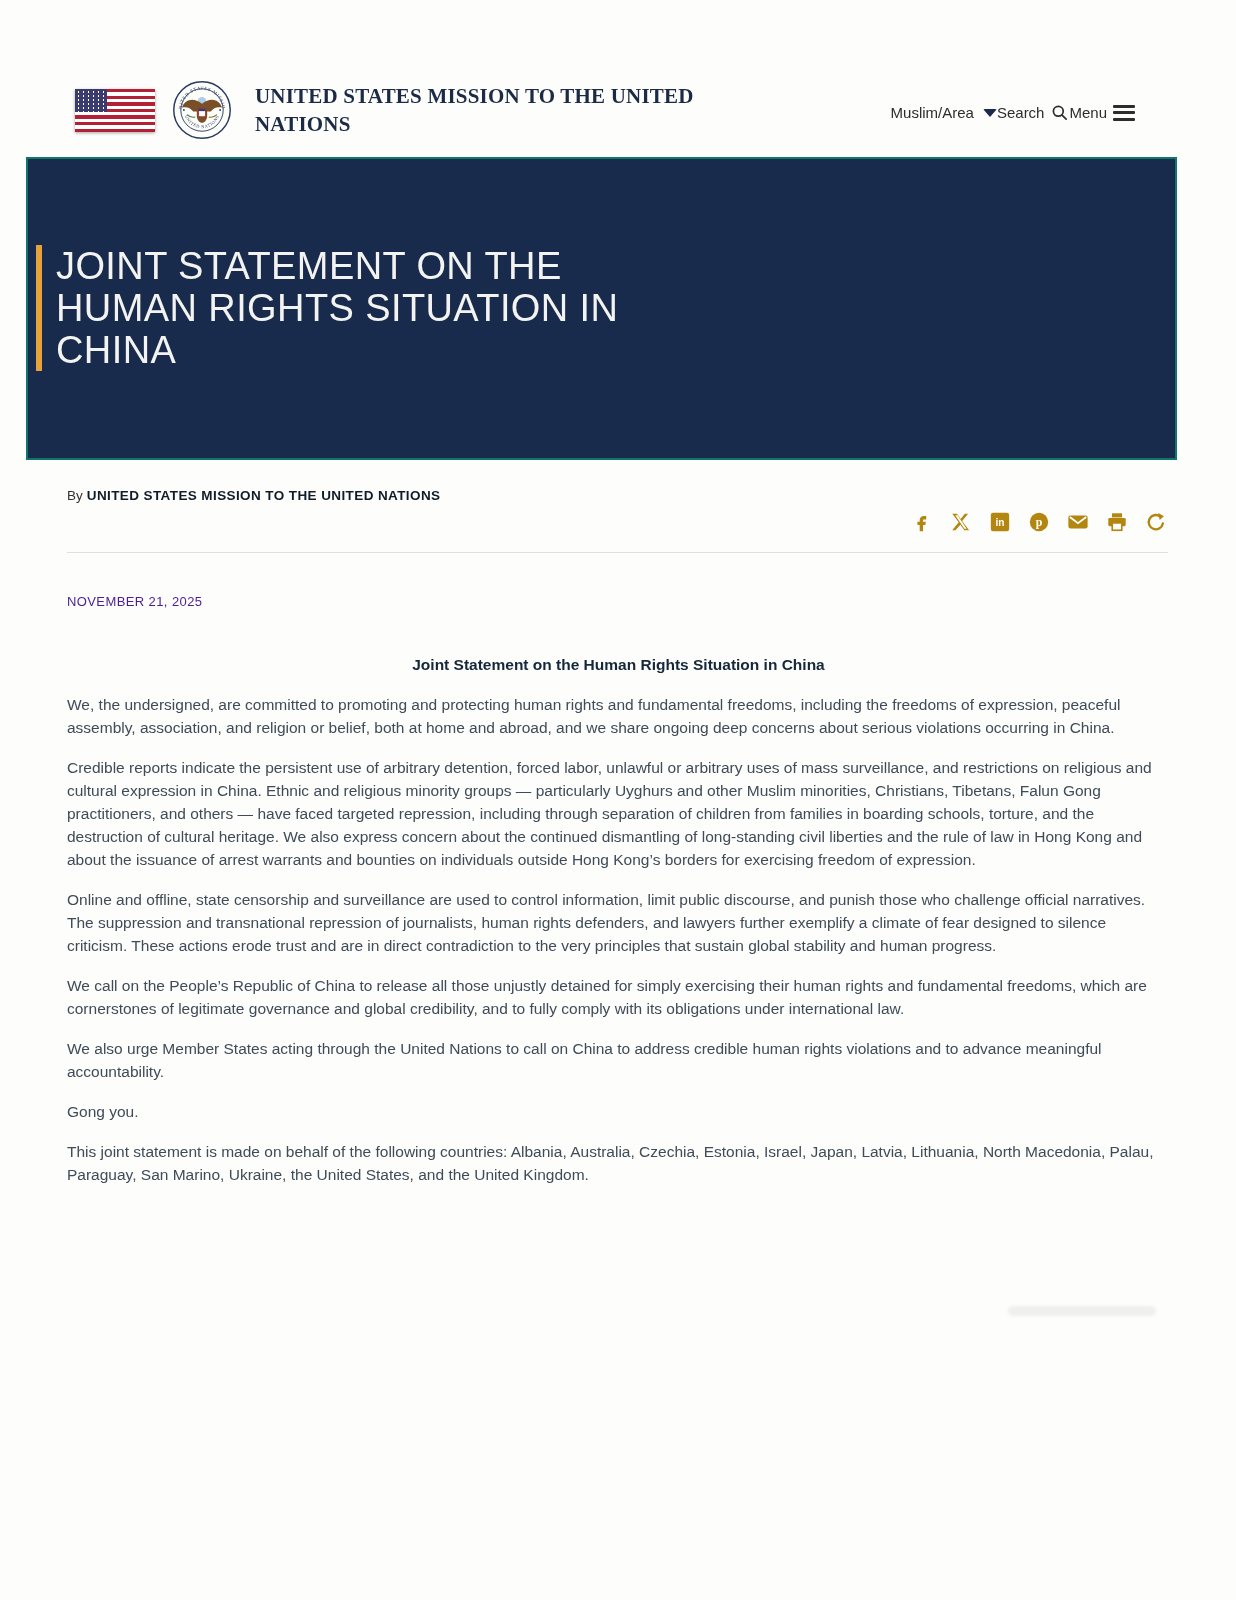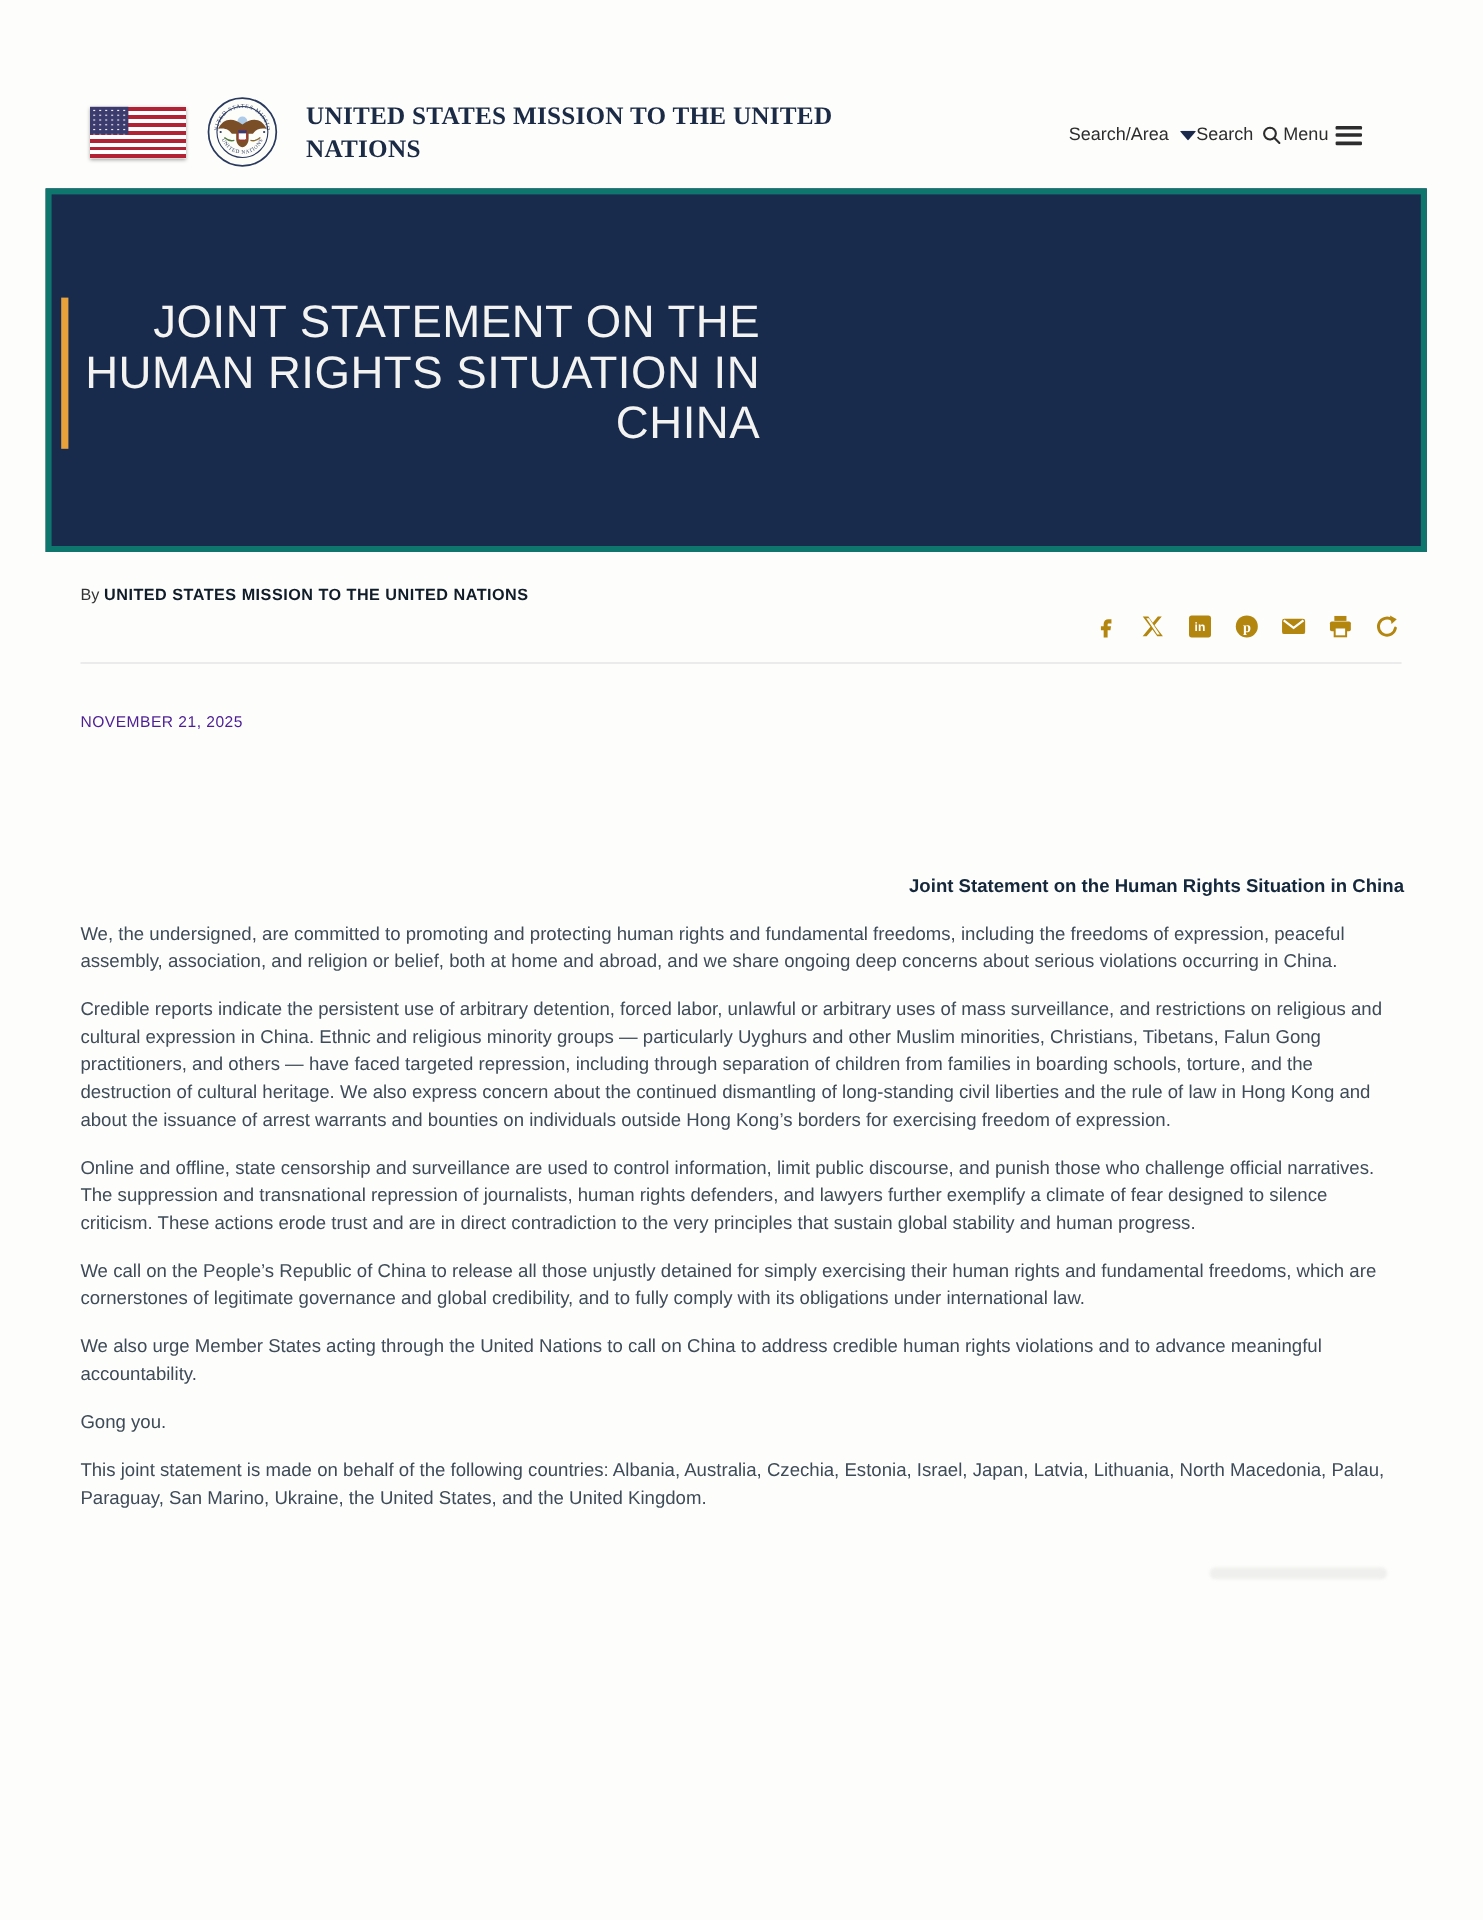--- a/index.html
+++ b/index.html
@@ -37,22 +37,22 @@
   .caret-down{
     width:0;height:0;margin-left:9px;
     border-left:7px solid transparent;border-right:7px solid transparent;
     border-top:8px solid #1b2a4c;border-radius:2px;
   }
   .magnifier{margin-left:6px;}
   .hamburger{margin-left:6px;display:inline-block;}
   .hamburger span{display:block;width:22px;height:3px;background:#2d2d2d;margin:3.5px 0;border-radius:1px;}
   
   .hero{
-    margin-left:38px;width:1151px;height:303px;background:#192b4d;
-    border:5px solid #0f766e;box-sizing:border-box;position:relative;text-align:right;
+    margin-left:26px;width:1151px;height:303px;background:#192b4d;
+    border:2px solid #0f766e;box-sizing:border-box;position:relative;
   }
   .hero-title-block{
     position:absolute;left:8px;top:86px;
     border-left:6px solid #e8a23b;padding-left:14px;
   }
   .hero-title{
     font-size:38px;line-height:42px;color:#f3f3f1;font-weight:500;
     letter-spacing:.4px;
   }
   
@@ -61,21 +61,21 @@
   .share-row{
     width:1101px;margin:8px 0 0 67px;display:flex;justify-content:flex-end;
     align-items:center;gap:15px;
   }
   .share-btn{width:24px;height:24px;display:inline-flex;justify-content:center;cursor:pointer;}
   .divider{width:1101px;margin:17px 0 0 67px;border:none;border-top:1px solid #e0e0e0;height:0;}
   .pub-date{margin:41px 0 0 67px;font-size:13px;letter-spacing:.4px;color:#4c1d95;}
   
   .article{width:1103px;margin:0 0 0 67px;font-size:15.5px;line-height:23px;color:#3f4b57;}
   .article-heading{
-    margin-top:118px;text-align:right;font-weight:700;font-size:15.5px;color:#15273a;
+    margin-top:44px;text-align:center;font-weight:700;font-size:15.5px;color:#15273a;
   }
   .article p{margin:17px 0 0 0;}
   .article p.closing{}
   .smudge{
     position:absolute;left:1008px;top:1306px;width:148px;height:10px;
     background:#ebebe8;border-radius:6px;opacity:.75;filter:blur(1.5px);
   }
 </style>
 </head>
 <body>
@@ -106,21 +106,21 @@
         <rect x="25.6" y="27.5" width="6.8" height="8" rx="1.5" fill="#ffffff" stroke="#b22234" stroke-width="0.8"></rect>
         <rect x="25.6" y="27.5" width="6.8" height="2.6" fill="#3c3b6e"></rect>
         <path d="M14.5 33.5 q4 3.5 8 2.2" stroke="#4e7a3a" stroke-width="1.1" fill="none"></path>
         <path d="M43.5 33.5 q-4 3.5 -8 2.2" stroke="#8a6a2f" stroke-width="1.1" fill="none"></path>
       </svg>
       <div class="site-title">UNITED STATES MISSION TO THE UNITED NATIONS</div>
     </div>
 
     <div class="top-nav">
       <div class="nav-item">
-        <span>Search/Area</span>
+        <span>Muslim/Area</span>
         <span class="caret-down"></span>
       </div>
       <div class="nav-item">
         <span>Search</span>
         <svg class="magnifier" width="19" height="19" viewBox="0 0 24 24">
           <circle cx="10.5" cy="10.5" r="6.2" stroke="#2d2d2d" stroke-width="2.2" fill="none"></circle>
           <path d="M15.2 15.2 l5.2 5.2" stroke="#2d2d2d" stroke-width="2.2" stroke-linecap="round"></path>
         </svg>
       </div>
       <div class="nav-item">

